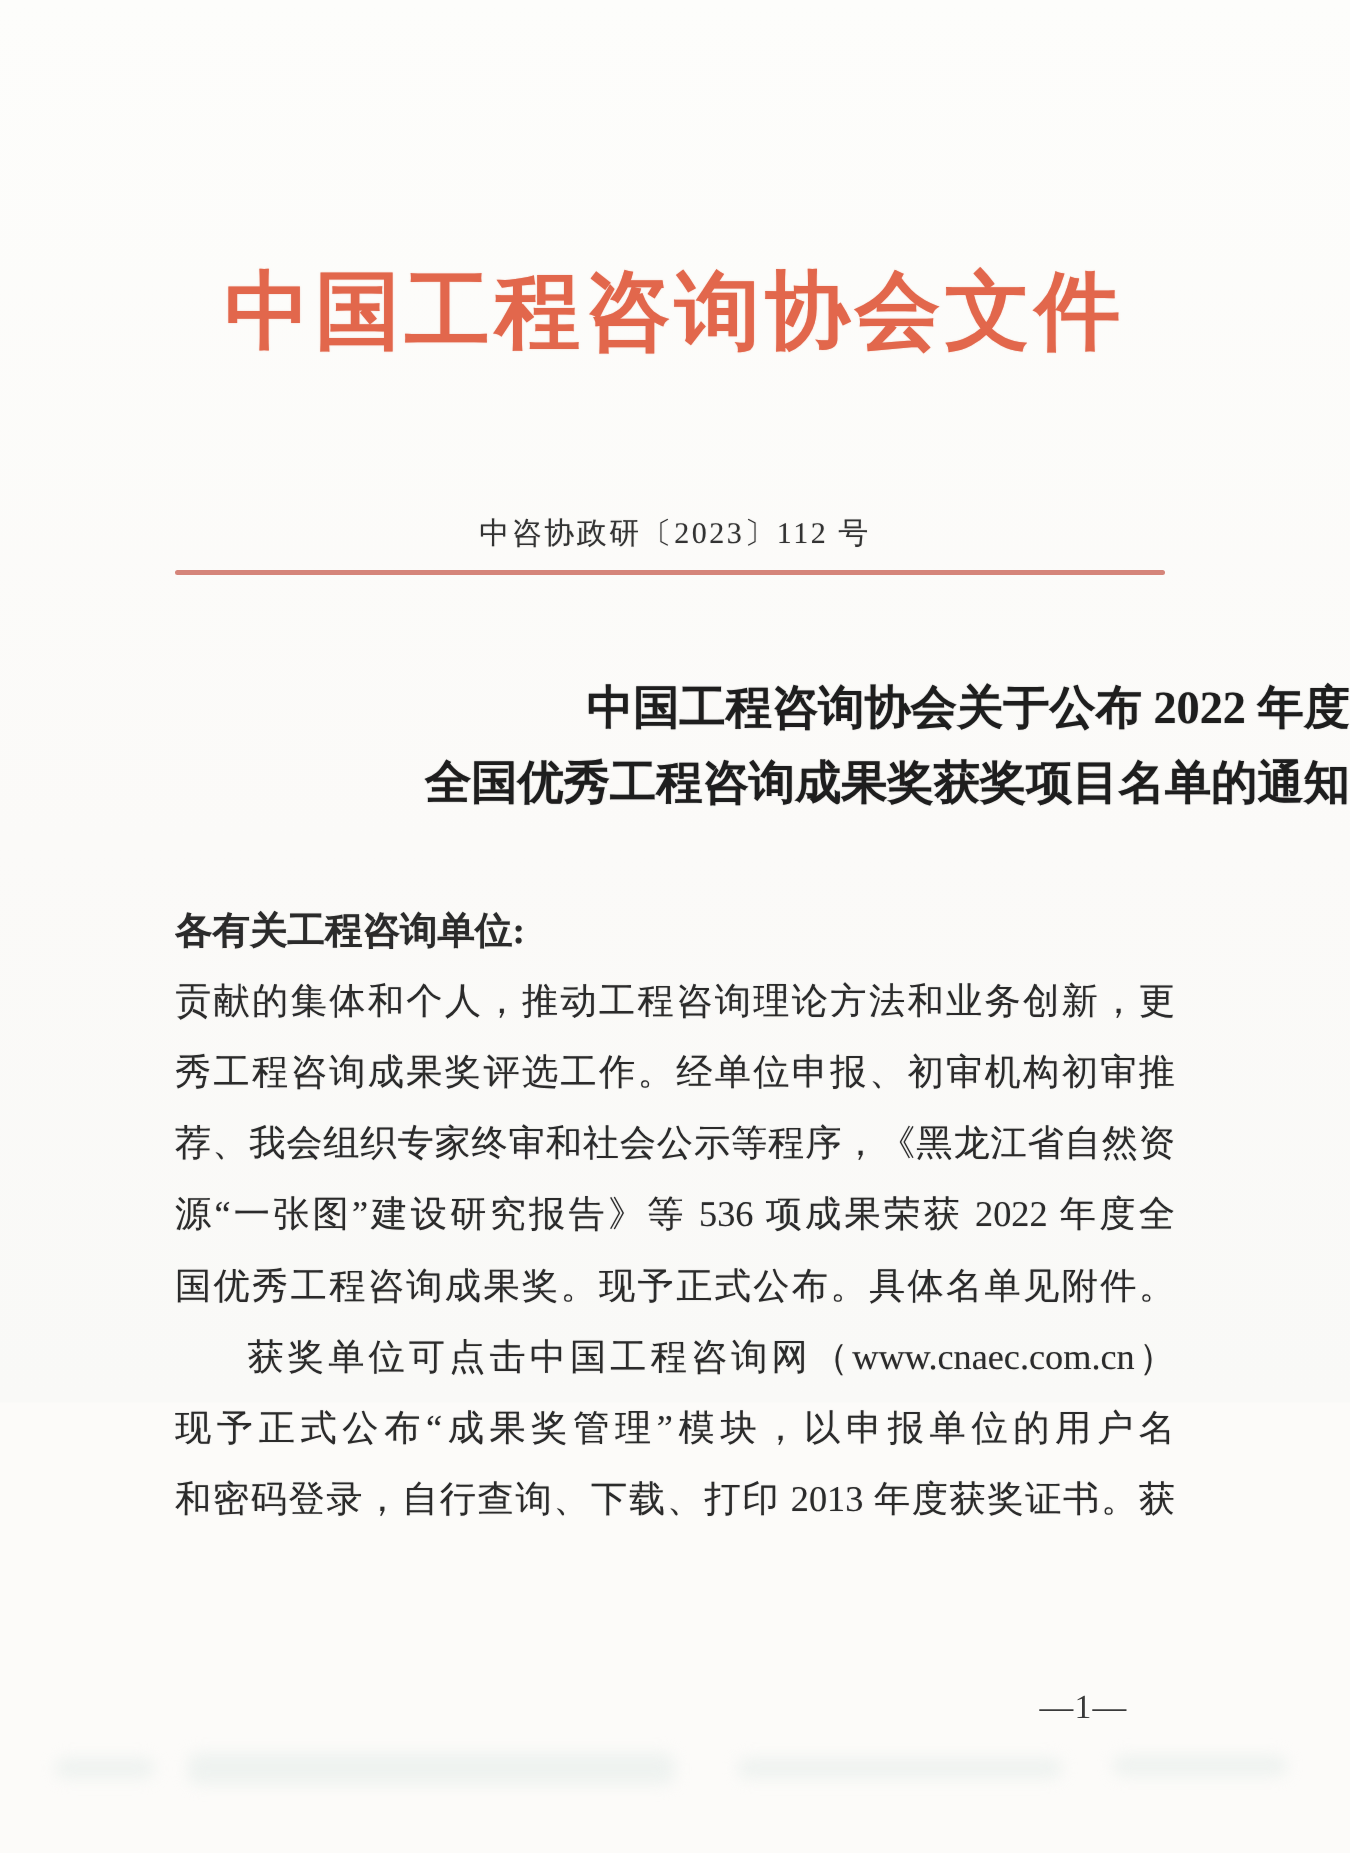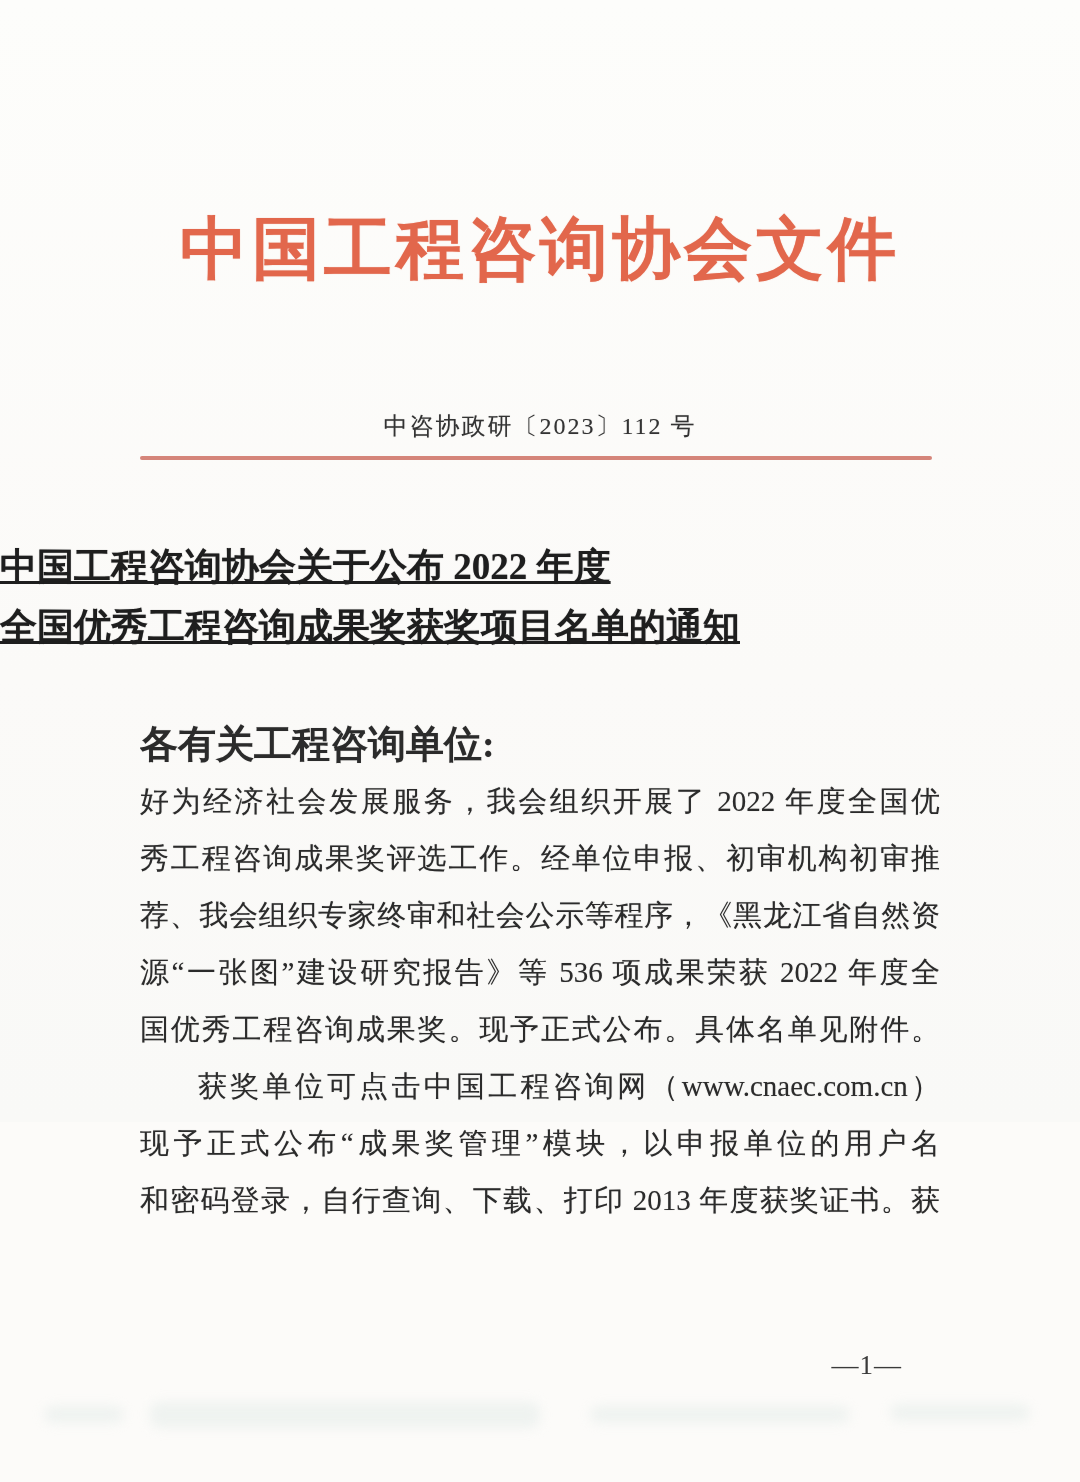--- a/index.html
+++ b/index.html
@@ -47,27 +47,26 @@
     position: absolute;
     top: 456px; left: 140px;
     width: 792px; height: 4px;
     background: var(--rule);
     border-radius: 2px;
   }
   
   .doc-title {
     position: absolute;
     top: 537px; left: 0; width: 100%;
-    text-align: left;
+    text-align: right;
     font-size: 37px;
     font-weight: bold;
     line-height: 60px;
     color: var(--title-ink);
     text-shadow: 0 0 1px rgba(0,0,0,0.45);
-    text-decoration: underline;
   }
   
   .body-col {
     position: absolute;
     top: 716px; left: 140px;
     width: 800px;
     font-size: 29px;
     color: var(--ink);
     text-shadow: 0 0 1px rgba(0,0,0,0.28);
   }
@@ -76,21 +75,21 @@
     line-height: 57px;
     overflow: hidden;
   }
   .b-line.just {
     text-align: justify;
     text-align-last: justify;
   }
   .b-line.indent { padding-left: 58px; }
   .salutation {
     font-weight: bold;
-    font-size: 38px;
+    font-size: 30px;
     text-align: left;
   }
   
   .page-number {
     position: absolute;
     top: 1350px; right: 178px;
     font-size: 27px;
     color: #3a3a3a;
     letter-spacing: 1px;
   }
@@ -124,21 +123,21 @@
 
   <div class="red-rule"></div>
 
   <div class="doc-title">
     <div>中国工程咨询协会关于公布 2022 年度</div>
     <div>全国优秀工程咨询成果奖获奖项目名单的通知</div>
   </div>
 
   <div class="body-col">
     <div class="b-line salutation">各有关工程咨询单位:</div>
-    <div class="b-line just">好为经济社会发展服务，我会组织开展了 2022 年度全国优</div>
+    <div class="b-line just">贡献的集体和个人，推动工程咨询理论方法和业务创新，更</div>
     <div class="b-line just">秀工程咨询成果奖评选工作。经单位申报、初审机构初审推</div>
     <div class="b-line just">荐、我会组织专家终审和社会公示等程序，《黑龙江省自然资</div>
     <div class="b-line just">源“一张图”建设研究报告》等 536 项成果荣获 2022 年度全</div>
     <div class="b-line just">国优秀工程咨询成果奖。现予正式公布。具体名单见附件。</div>
     <div class="b-line just indent">获奖单位可点击中国工程咨询网（www.cnaec.com.cn）</div>
     <div class="b-line just">现予正式公布“成果奖管理”模块，以申报单位的用户名</div>
     <div class="b-line just">和密码登录，自行查询、下载、打印 2013 年度获奖证书。获</div>
   </div>
 
   <div class="page-number">—1—</div>

